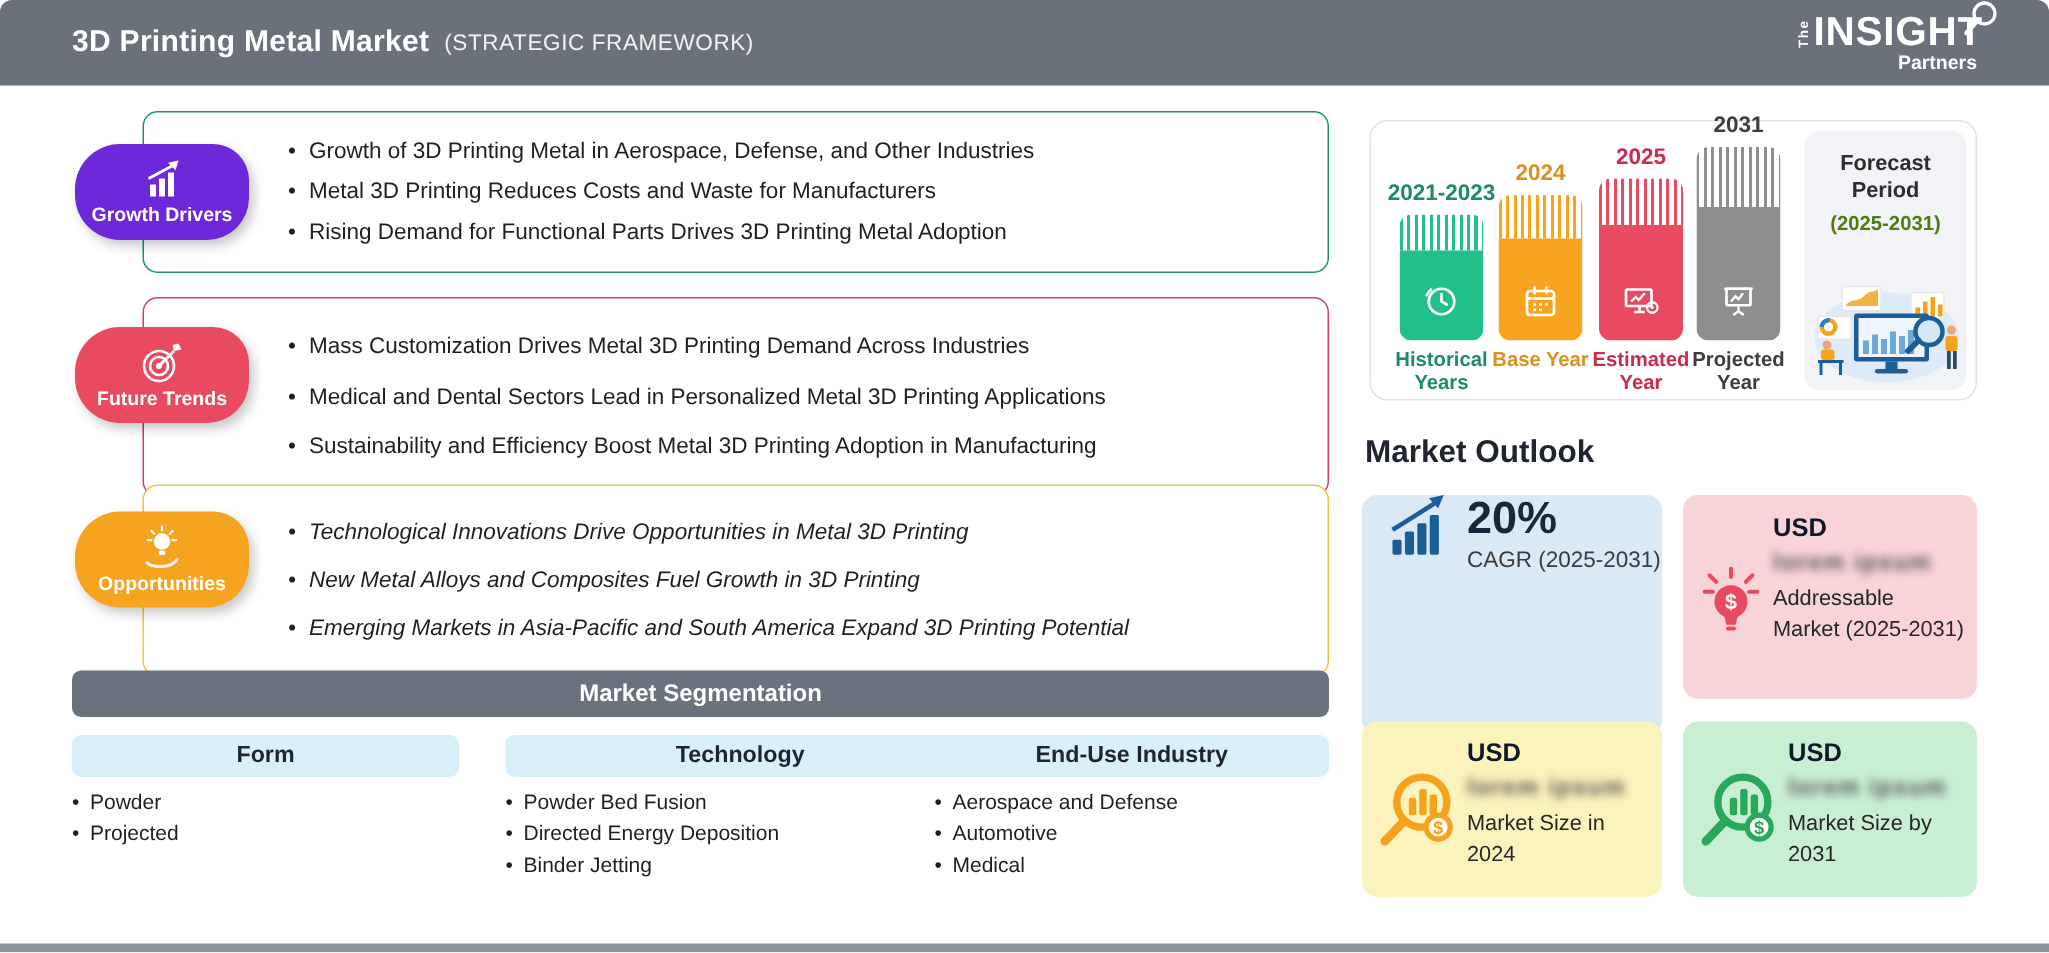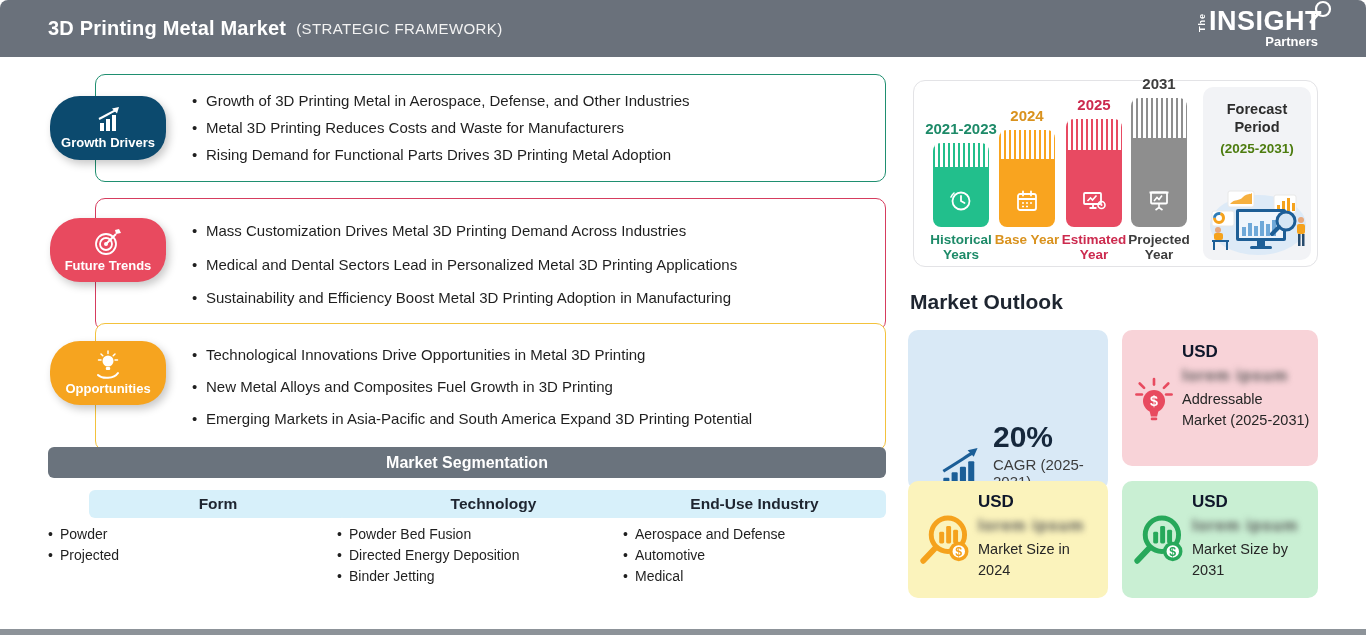--- a/index.html
+++ b/index.html
@@ -16,38 +16,38 @@
   .logo-the{writing-mode:vertical-rl;transform:rotate(180deg);font-size:9px;font-weight:bold;color:#fff;
             letter-spacing:1px;margin-right:2px;line-height:9px;}
   .logo-insight{font-size:27px;font-weight:bold;color:#fff;letter-spacing:.5px;line-height:24px;}
   #logo-magnifier{position:absolute;right:2px;top:-9px;}
   .logo-partners{color:#fff;font-size:13px;font-weight:bold;margin-top:1px;padding-right:4px;}
 
   
   .fw-box{position:absolute;left:95px;width:791px;border:1.6px solid #888;border-radius:10px;box-sizing:border-box;background:#fff;}
   #box0{top:74px;height:108px;}
   #box1{top:198px;height:133px;}
-  #box2{top:323px;height:128px;}
+  #box2{top:323px;height:128px;font-style:italic;}
   .fw-box ul{position:absolute;inset:0;margin:0;padding:8px 16px 8px 96px;list-style:none;
              display:flex;flex-direction:column;justify-content:space-evenly;}
   .fw-box li{font-size:15px;color:#1f1f1f;position:relative;padding-left:14px;line-height:18px;}
   .fw-box li::before{content:"•";position:absolute;left:0;top:0;color:#1f1f1f;}
 
   .badge{position:absolute;left:50px;width:116px;height:64px;border-radius:30px 24px 28px 30px;
          display:flex;flex-direction:column;align-items:center;justify-content:center;gap:1px;
          box-shadow:3px 4px 8px rgba(0,0,0,.22);z-index:2;}
   #badge0{top:96px;} #badge1{top:218px;} #badge2{top:341px;}
   .badge .lbl{color:#fff;font-weight:bold;font-size:13px;white-space:nowrap;}
 
   
   #segbar{position:absolute;left:48px;top:447px;width:838px;height:31px;border-radius:6px;
           display:flex;align-items:center;justify-content:center;color:#fff;font-size:16px;font-weight:bold;}
   .seg-head{position:absolute;top:490px;height:28px;border-radius:6px;display:flex;align-items:center;
             justify-content:center;font-size:15.5px;font-weight:bold;color:#1e2530;}
-  #seghead0{left:48px;width:258px;margin-left:41px;} #seghead1{left:337px;width:313px;} #seghead2{left:623px;width:263px;}
+  #seghead0{left:48px;width:258px;} #seghead1{left:337px;width:313px;} #seghead2{left:623px;width:263px;}
   .seg-list{position:absolute;top:524px;margin:0;padding:0;list-style:none;}
   #seglist0{left:48px;} #seglist1{left:337px;} #seglist2{left:623px;}
   .seg-list li{font-size:14px;color:#1f1f1f;line-height:21px;position:relative;padding-left:12px;}
   .seg-list li::before{content:"•";position:absolute;left:0;top:0;color:#1f1f1f;}
 
   
   #tlcard{position:absolute;left:913px;top:80px;width:405px;height:187px;background:#fff;
           border:1px solid #e3e3e6;border-radius:12px;box-sizing:border-box;}
   .tl-col{position:absolute;bottom:39px;width:56px;}
   #tlcol0{left:19px;} #tlcol1{left:85px;} #tlcol2{left:152px;} #tlcol3{left:217px;}
@@ -62,21 +62,21 @@
           text-align:center;font-size:13.5px;font-weight:bold;line-height:15px;}
   #forecast-panel{position:absolute;right:6px;top:6px;bottom:6px;width:108px;background:#f2f3f6;
                   border-radius:10px;text-align:center;padding-top:13px;box-sizing:border-box;}
   .fp-label{font-size:14.5px;font-weight:bold;color:#2d2d2d;line-height:18px;width:78px;margin:0 auto;}
   .fp-range{font-size:13.5px;font-weight:bold;color:#4d7c0f;margin-top:5px;}
   #fp-illustration{position:absolute;left:3px;bottom:3px;}
 
   
   #outlook-title{position:absolute;left:910px;top:290px;font-size:21px;font-weight:bold;color:#1e2530;}
   .ocard{position:absolute;border-radius:10px;box-sizing:border-box;}
-  #ocard0{left:908px;top:330px;width:200px;height:160px;display:flex;align-items:flex-end;padding-left:31px;gap:10px;}
+  #ocard0{left:908px;top:330px;width:200px;height:160px;display:flex;align-items:flex-start;padding-left:16px;gap:10px;}
   #ocard1{left:1122px;top:330px;width:196px;height:136px;display:flex;padding:12px 8px 8px 10px;gap:6px;}
   #ocard2{left:908px;top:481px;width:200px;height:117px;display:flex;padding:11px 6px 6px 8px;gap:4px;}
   #ocard3{left:1122px;top:481px;width:196px;height:117px;display:flex;padding:11px 6px 6px 8px;gap:4px;}
   .oc-big{font-size:30px;font-weight:bold;color:#16283c;line-height:32px;}
   .oc-sub{font-size:15px;color:#3c3c3c;margin-top:3px;}
   .oc-cur{font-size:17px;font-weight:bold;color:#0f172a;}
   .oc-blur{filter:blur(3px);font-weight:bold;font-size:16px;color:#555;letter-spacing:1px;margin:5px 0 4px;}
   .oc-lab{font-size:14.5px;color:#262626;line-height:21px;}
   .oc-icon-wrap{flex:0 0 auto;display:flex;align-items:center;}
   .oc-text{flex:1 1 auto;}
@@ -105,21 +105,21 @@
     </div>
   </div>
 
   <div class="fw-box" id="box0" style="border-color: rgb(31, 143, 112);">
     <ul>
       <li>Growth of 3D Printing Metal in Aerospace, Defense, and Other Industries</li>
       <li>Metal 3D Printing Reduces Costs and Waste for Manufacturers</li>
       <li>Rising Demand for Functional Parts Drives 3D Printing Metal Adoption</li>
     </ul>
   </div>
-  <div class="badge" id="badge0" style="background: #0c4a6e;">
+  <div class="badge" id="badge0" style="background: #6d28d9;">
     <svg width="30" height="28" viewBox="0 0 30 28">
       <rect x="7" y="17" width="4" height="8" fill="#fff"></rect>
       <rect x="13" y="13" width="4" height="12" fill="#fff"></rect>
       <rect x="19" y="9" width="4" height="16" fill="#fff"></rect>
       <path d="M6 13 C12 10 17 7 23 4" stroke="#fff" stroke-width="2" fill="none"></path>
       <polygon points="26,1 19,2.5 24,7.5" fill="#fff"></polygon>
     </svg>
     <span class="lbl">Growth Drivers</span>
   </div>
 

